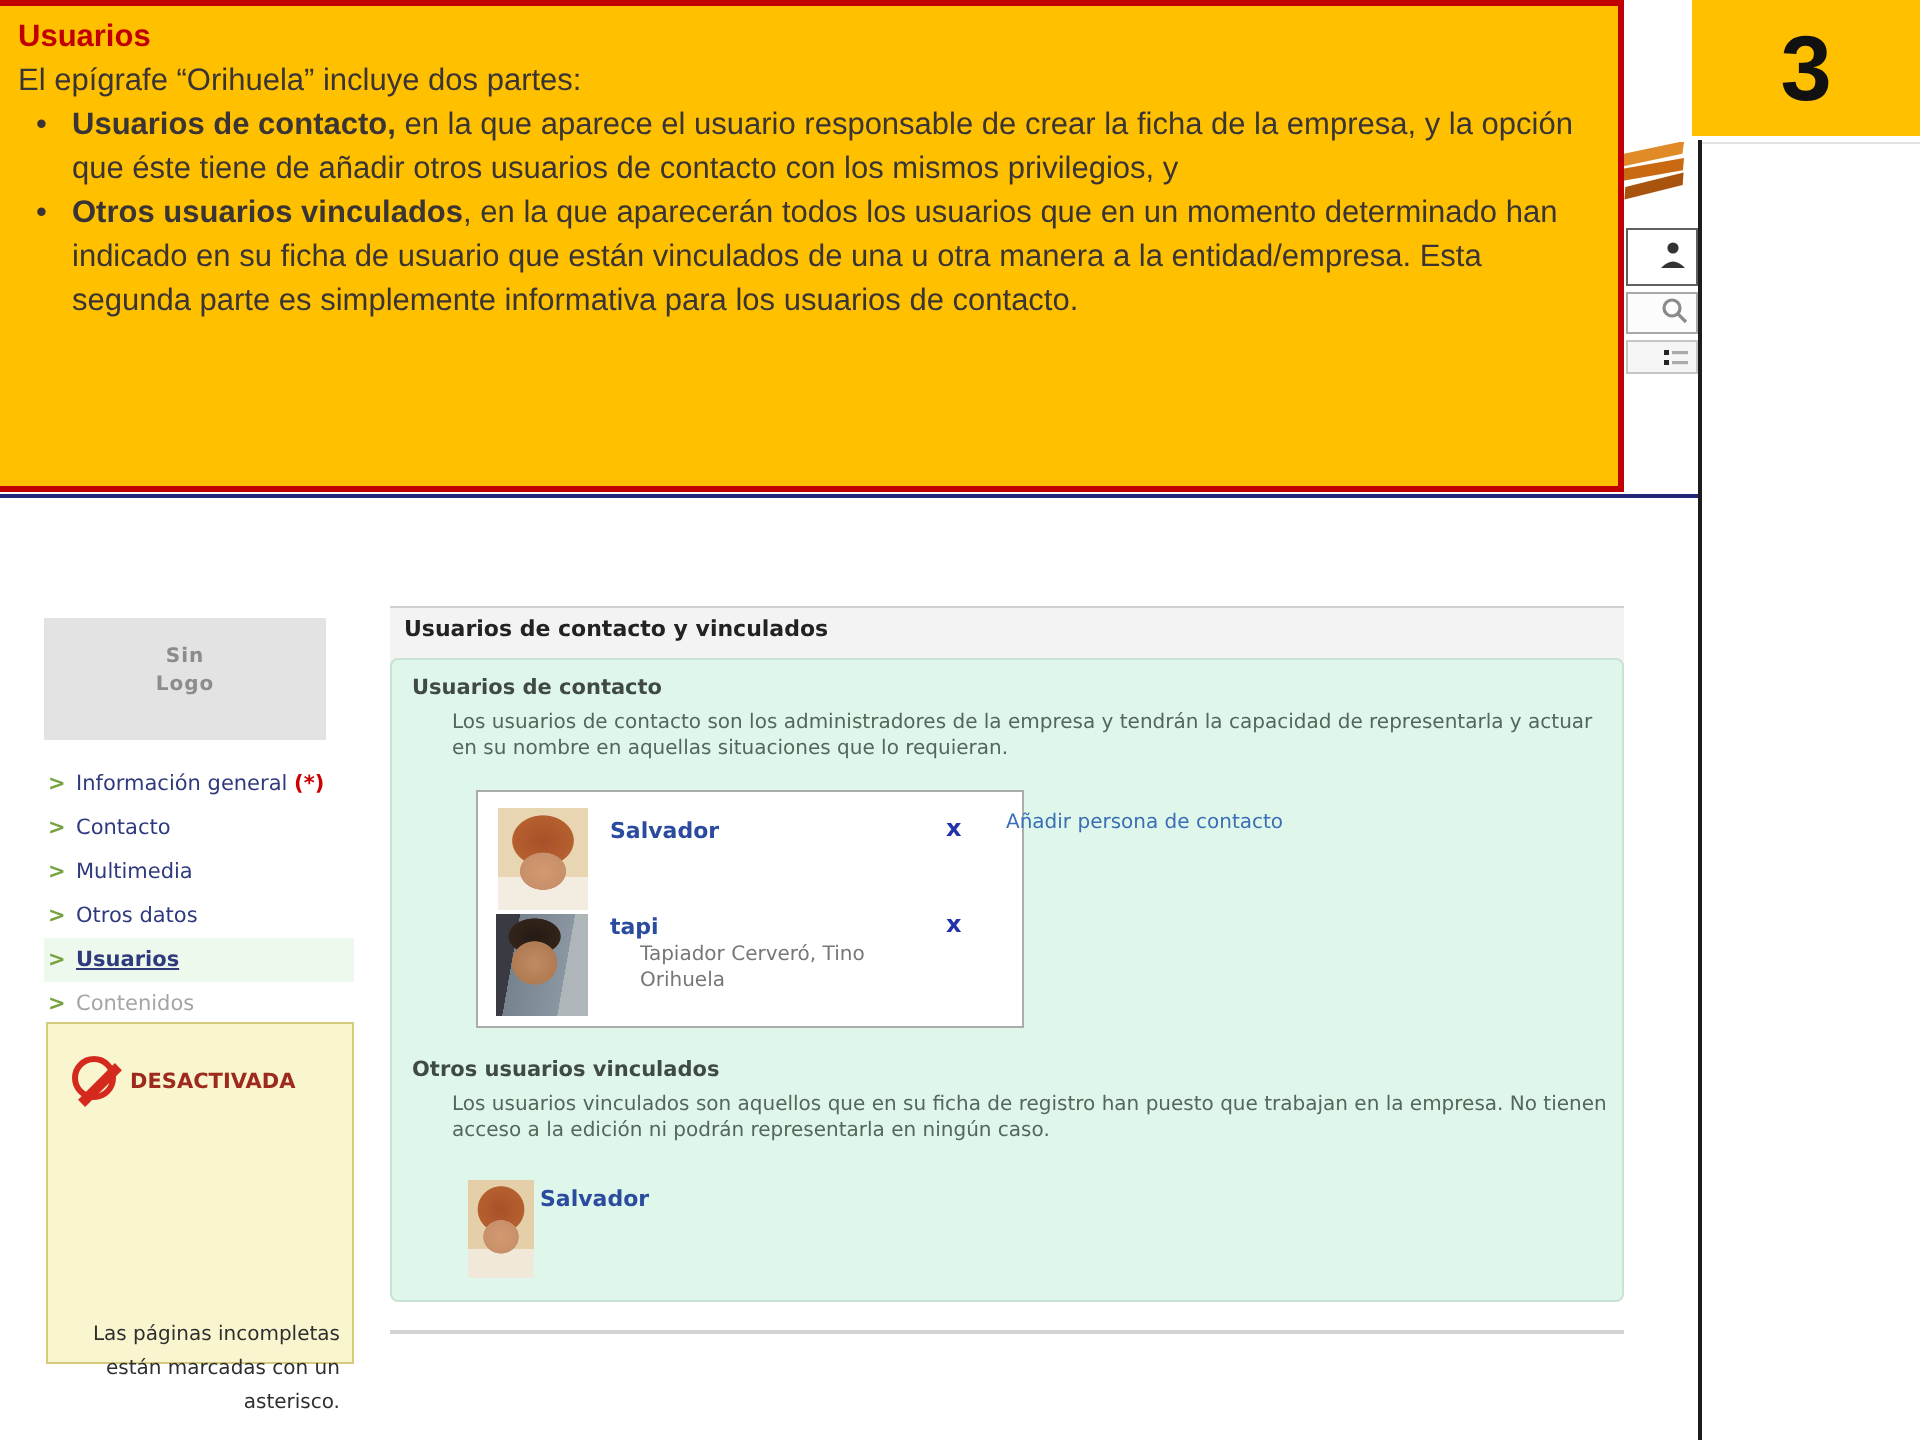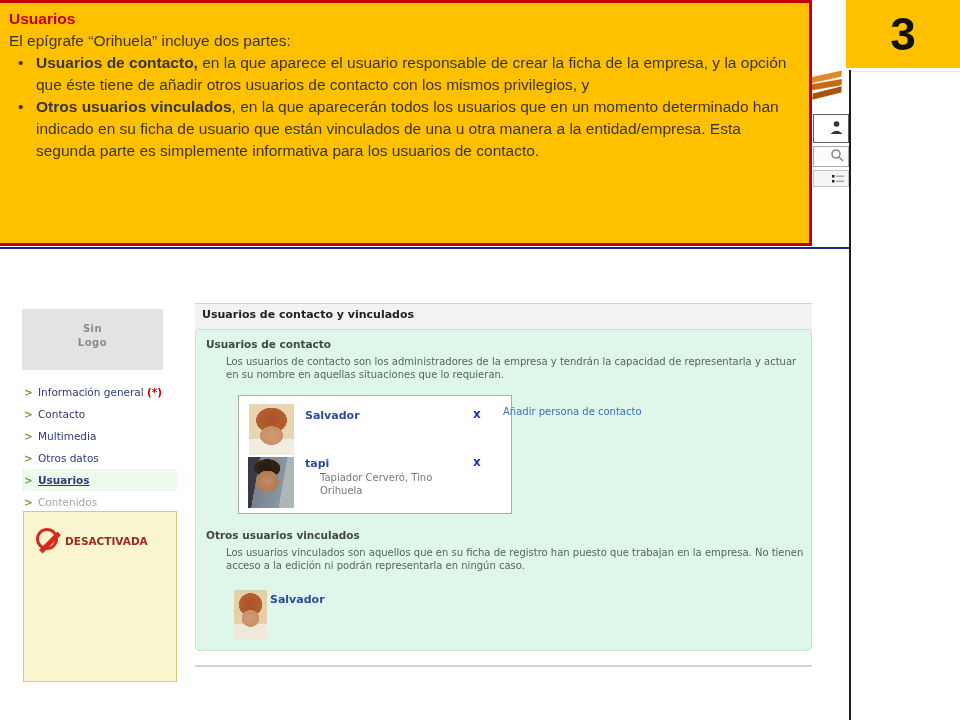--- a/index.html
+++ b/index.html
@@ -176,20 +176,21 @@
     </div>
     <div class="nav-row disabled">
       <span class="chev">&gt;</span>
       <span class="nav-label">Contenidos</span>
     </div>
   </div>
 
   <div class="abs warn-box">
     <div class="noentry"></div>
     <div class="warn-title">DESACTIVADA</div>
+    <div class="warn-p warn-p2">Las páginas incompletas están marcadas con un asterisco.</div>
   </div>
 
   <div class="abs main-hdr">Usuarios de contacto y vinculados</div>
 
   <div class="abs green-panel">
     <div class="sec-title t1">Usuarios de contacto</div>
     <div class="sec-desc d1">Los usuarios de contacto son los administradores de la empresa y tendrán la capacidad de representarla y actuar en su nombre en aquellas situaciones que lo requieran.</div>
 
     <div class="card">
       <div class="avatar a1"></div>

